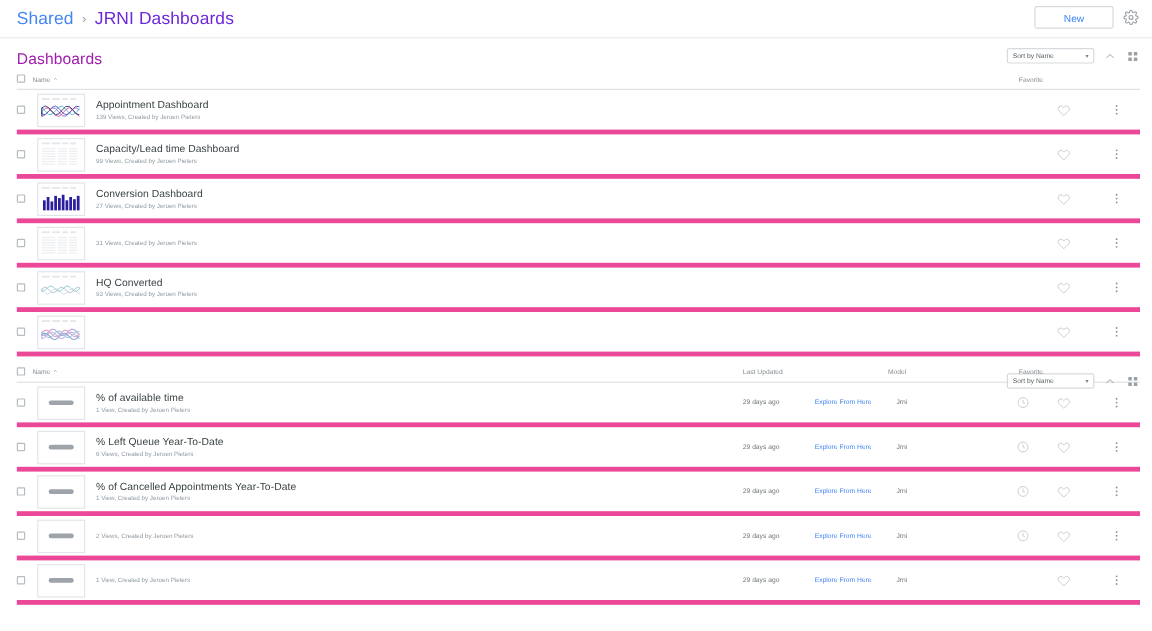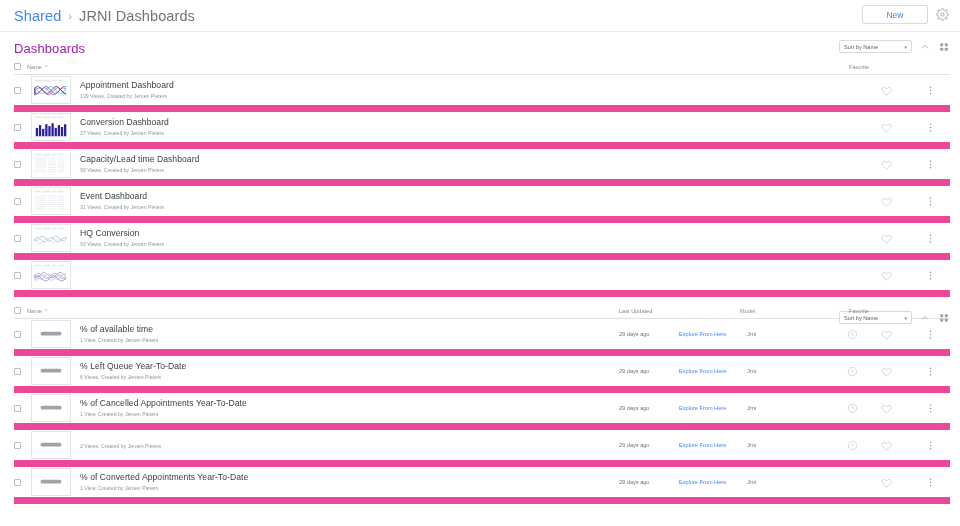--- a/index.html
+++ b/index.html
@@ -18,21 +18,21 @@
   .crumbbar {
     display: flex; align-items: center;
     height: 32px; padding: 0 14px 0 14px;
     position: relative;
   }
   .crumb-link {
     font-size: 14.5px; color: #4285f4; text-decoration: none; cursor: pointer;
     letter-spacing: .1px;
   }
   .crumb-sep { color: #9aa0a6; font-size: 11px; margin: 0 7px; }
-  .crumb-current { font-size: 14.5px; color: #737373; letter-spacing: .1px; }
+  .crumb-current { font-size: 14.5px; color: #6d28d9; letter-spacing: .1px; }
 
   .hdr-actions {
     position: absolute; right: 10px; top: 5px;
     display: flex; align-items: center; gap: 6px;
   }
   .btn-new {
     width: 66px; height: 19px;
     border: 1px solid #d6dade; border-radius: 2px; background: #fff;
     color: #4285f4; font-size: 8.5px; font-family: "Liberation Sans", sans-serif;
     display: flex; align-items: center; justify-content: center;
@@ -85,21 +85,21 @@
   .colhead .nm { display: flex; align-items: center; gap: 3px; }
   .colhead .sortarrow { font-size: 5px; color: #9aa0a6; }
   .col-abs { position: absolute; font-size: 5.6px; color: #868d91; }
 
   .hr-head { height: 1px; background: #dfe2e5; }
 
   
   .row {
     display: flex; align-items: center;
     height: 37px; position: relative;
-    border-bottom: 7px solid #ec4899;
+    border-bottom: 4px solid #ec4899;
   }
   .row.looks-row { height: 37px; }
   .row .cb { width: 17px; flex: none; display: flex; align-items: center; }
   .thumb {
     width: 40px; height: 28px; flex: none;
     border: 1px solid #e2e5e8; background: #fff;
     margin-right: 9px; overflow: hidden; position: relative;
   }
   .thumb svg { display: block; width: 100%; height: 100%; }
   .meta { flex: 1 1 auto; min-width: 0; }
@@ -192,59 +192,20 @@
               <path d="M3,16 L3,17.29442851450137 L6,17.736940985805195 L9,14.944463866960529 L12,11.334384653382656 L15,10.031871422356453 L18,12.164481916807457 L21,15.886061012639187 L24,17.974917578078042 L27,16.622773326103662 L30,13.000150509042623 L33,10.243075932440476 L36,10.738289870882847" fill="none" stroke="#3b2fb5" stroke-width="0.7"></path>
               <path d="M3,16.8 L3,15.163542827547728 L6,12.026421270224334 L9,11.89630225162695 L12,14.885827012878138 L15,18.407028144571534 L18,19.41167741695552 L21,17.03007152182756 L24,13.323915556442522 L27,11.501549179636095 L30,13.14055584289946 L33,16.82208266255547 L36,19.359110902509883" fill="none" stroke="#d13b7e" stroke-width="0.7"></path>
               <path d="M3,17.6 L3,11.132487128010474 L6,14.670529612694278 L9,17.628109005990808 L12,17.444912317757833 L15,14.279528988298122 L18,10.872163414343774 L21,10.172498827030307 L24,12.786219839829595 L27,16.45068428095572 L30,17.993643949128074 L33,16.079391782469944 L36,12.365054788226242" fill="none" stroke="#29b6c9" stroke-width="0.7"></path>
               <path d="M3,18.4 L3,19.474917578078042 L6,18.122773326103662 L9,14.500150509042623 L12,11.743075932440476 L15,12.238289870882847 L18,15.557096248664298 L21,18.8264756296676 L24,19.216196467832383 L27,16.388885799733224 L30,12.792085776599954 L33,11.539468965615173 L36,13.715398850005707" fill="none" stroke="#7e57c2" stroke-width="0.7"></path>
               <path d="M3,19.2 L3,11.823915556442522 L6,10.001549179636095 L9,11.64055584289946 L12,15.32208266255547 L15,17.859110902509883 L18,17.05538967805763 L21,13.606683199648025 L24,10.49846263193444 L27,10.42144779592371 L30,13.442308781865613 L33,16.945951083336695 L36,17.89934677297176" fill="none" stroke="#1b1464" stroke-width="0.7"></path>
             </svg>
           </span>
           <span class="meta">
             <div class="title">Appointment Dashboard</div>
             <div class="sub">139 Views, Created by Jeroen Pieters</div>
-          </span>
-          <span class="heart" style="left:866px;">
-            <svg viewBox="0 0 24 24" width="11" height="11" fill="none" stroke="currentColor" stroke-width="1.6">
-              <path d="M20.8 6.6a5 5 0 0 0-7.1 0L12 8.3l-1.7-1.7a5 5 0 1 0-7.1 7.1l1.7 1.7L12 22.5l7.1-7.1 1.7-1.7a5 5 0 0 0 0-7.1z"></path>
-            </svg>
-          </span>
-          <span class="kebab" style="left:910px;">
-            <svg viewBox="0 0 24 24" width="11" height="11" fill="currentColor">
-              <circle cx="12" cy="5" r="1.7"></circle>
-              <circle cx="12" cy="12" r="1.7"></circle>
-              <circle cx="12" cy="19" r="1.7"></circle>
-            </svg>
-          </span>
-        </div>
-        <div class="row">
-          <span class="cb">
-            <span class="chk"></span>
-          </span>
-          <span class="thumb">
-            <svg viewBox="0 0 40 28" preserveAspectRatio="none">
-              <rect x="3" y="3" width="7" height="1.6" fill="#e3e6ea"></rect>
-              <rect x="12" y="3" width="7" height="1.6" fill="#e3e6ea"></rect>
-              <rect x="21" y="3" width="5" height="1.6" fill="#e3e6ea"></rect>
-              <rect x="28" y="3" width="5" height="1.6" fill="#e3e6ea"></rect>
-              <rect x="4" y="15" width="2.4" height="9" fill="#2b1e9e"></rect>
-              <rect x="7.3" y="12" width="2.4" height="12" fill="#2b1e9e"></rect>
-              <rect x="10.6" y="16" width="2.4" height="8" fill="#2b1e9e"></rect>
-              <rect x="13.899999999999999" y="11" width="2.4" height="13" fill="#2b1e9e"></rect>
-              <rect x="17.2" y="13" width="2.4" height="11" fill="#2b1e9e"></rect>
-              <rect x="20.5" y="10" width="2.4" height="14" fill="#2b1e9e"></rect>
-              <rect x="23.799999999999997" y="15" width="2.4" height="9" fill="#2b1e9e"></rect>
-              <rect x="27.099999999999998" y="12" width="2.4" height="12" fill="#2b1e9e"></rect>
-              <rect x="30.4" y="14" width="2.4" height="10" fill="#2b1e9e"></rect>
-              <rect x="33.7" y="11" width="2.4" height="13" fill="#2b1e9e"></rect>
-            </svg>
-          </span>
-          <span class="meta">
-            <div class="title">Conversion Dashboard</div>
-            <div class="sub">27 Views, Created by Jeroen Pieters</div>
           </span>
           <span class="heart" style="left:866px;">
             <svg viewBox="0 0 24 24" width="11" height="11" fill="none" stroke="currentColor" stroke-width="1.6">
               <path d="M20.8 6.6a5 5 0 0 0-7.1 0L12 8.3l-1.7-1.7a5 5 0 1 0-7.1 7.1l1.7 1.7L12 22.5l7.1-7.1 1.7-1.7a5 5 0 0 0 0-7.1z"></path>
             </svg>
           </span>
           <span class="kebab" style="left:910px;">
             <svg viewBox="0 0 24 24" width="11" height="11" fill="currentColor">
               <circle cx="12" cy="5" r="1.7"></circle>
               <circle cx="12" cy="12" r="1.7"></circle>
@@ -305,20 +266,59 @@
         <div class="row">
           <span class="cb">
             <span class="chk"></span>
           </span>
           <span class="thumb">
             <svg viewBox="0 0 40 28" preserveAspectRatio="none">
               <rect x="3" y="3" width="7" height="1.6" fill="#e3e6ea"></rect>
               <rect x="12" y="3" width="7" height="1.6" fill="#e3e6ea"></rect>
               <rect x="21" y="3" width="5" height="1.6" fill="#e3e6ea"></rect>
               <rect x="28" y="3" width="5" height="1.6" fill="#e3e6ea"></rect>
+              <rect x="4" y="15" width="2.4" height="9" fill="#2b1e9e"></rect>
+              <rect x="7.3" y="12" width="2.4" height="12" fill="#2b1e9e"></rect>
+              <rect x="10.6" y="16" width="2.4" height="8" fill="#2b1e9e"></rect>
+              <rect x="13.899999999999999" y="11" width="2.4" height="13" fill="#2b1e9e"></rect>
+              <rect x="17.2" y="13" width="2.4" height="11" fill="#2b1e9e"></rect>
+              <rect x="20.5" y="10" width="2.4" height="14" fill="#2b1e9e"></rect>
+              <rect x="23.799999999999997" y="15" width="2.4" height="9" fill="#2b1e9e"></rect>
+              <rect x="27.099999999999998" y="12" width="2.4" height="12" fill="#2b1e9e"></rect>
+              <rect x="30.4" y="14" width="2.4" height="10" fill="#2b1e9e"></rect>
+              <rect x="33.7" y="11" width="2.4" height="13" fill="#2b1e9e"></rect>
+            </svg>
+          </span>
+          <span class="meta">
+            <div class="title">Conversion Dashboard</div>
+            <div class="sub">27 Views, Created by Jeroen Pieters</div>
+          </span>
+          <span class="heart" style="left:866px;">
+            <svg viewBox="0 0 24 24" width="11" height="11" fill="none" stroke="currentColor" stroke-width="1.6">
+              <path d="M20.8 6.6a5 5 0 0 0-7.1 0L12 8.3l-1.7-1.7a5 5 0 1 0-7.1 7.1l1.7 1.7L12 22.5l7.1-7.1 1.7-1.7a5 5 0 0 0 0-7.1z"></path>
+            </svg>
+          </span>
+          <span class="kebab" style="left:910px;">
+            <svg viewBox="0 0 24 24" width="11" height="11" fill="currentColor">
+              <circle cx="12" cy="5" r="1.7"></circle>
+              <circle cx="12" cy="12" r="1.7"></circle>
+              <circle cx="12" cy="19" r="1.7"></circle>
+            </svg>
+          </span>
+        </div>
+        <div class="row">
+          <span class="cb">
+            <span class="chk"></span>
+          </span>
+          <span class="thumb">
+            <svg viewBox="0 0 40 28" preserveAspectRatio="none">
+              <rect x="3" y="3" width="7" height="1.6" fill="#e3e6ea"></rect>
+              <rect x="12" y="3" width="7" height="1.6" fill="#e3e6ea"></rect>
+              <rect x="21" y="3" width="5" height="1.6" fill="#e3e6ea"></rect>
+              <rect x="28" y="3" width="5" height="1.6" fill="#e3e6ea"></rect>
               <rect x="3" y="8" width="12" height="1.1" fill="#eceef1"></rect>
               <rect x="17" y="8" width="8" height="1.1" fill="#eceef1"></rect>
               <rect x="27" y="8" width="7" height="1.1" fill="#eceef1"></rect>
               <rect x="3" y="10.3" width="12" height="1.1" fill="#eceef1"></rect>
               <rect x="17" y="10.3" width="8" height="1.1" fill="#eceef1"></rect>
               <rect x="27" y="10.3" width="7" height="1.1" fill="#eceef1"></rect>
               <rect x="3" y="12.6" width="12" height="1.1" fill="#eceef1"></rect>
               <rect x="17" y="12.6" width="8" height="1.1" fill="#eceef1"></rect>
               <rect x="27" y="12.6" width="7" height="1.1" fill="#eceef1"></rect>
               <rect x="3" y="14.899999999999999" width="12" height="1.1" fill="#eceef1"></rect>
@@ -329,21 +329,20 @@
               <rect x="27" y="17.2" width="7" height="1.1" fill="#eceef1"></rect>
               <rect x="3" y="19.5" width="12" height="1.1" fill="#eceef1"></rect>
               <rect x="17" y="19.5" width="8" height="1.1" fill="#eceef1"></rect>
               <rect x="27" y="19.5" width="7" height="1.1" fill="#eceef1"></rect>
               <rect x="3" y="21.799999999999997" width="12" height="1.1" fill="#eceef1"></rect>
               <rect x="17" y="21.799999999999997" width="8" height="1.1" fill="#eceef1"></rect>
               <rect x="27" y="21.799999999999997" width="7" height="1.1" fill="#eceef1"></rect>
             </svg>
           </span>
           <span class="meta">
-            <div class="title">Event Dashboard</div>
             <div class="sub">31 Views, Created by Jeroen Pieters</div>
           </span>
           <span class="heart" style="left:866px;">
             <svg viewBox="0 0 24 24" width="11" height="11" fill="none" stroke="currentColor" stroke-width="1.6">
               <path d="M20.8 6.6a5 5 0 0 0-7.1 0L12 8.3l-1.7-1.7a5 5 0 1 0-7.1 7.1l1.7 1.7L12 22.5l7.1-7.1 1.7-1.7a5 5 0 0 0 0-7.1z"></path>
             </svg>
           </span>
           <span class="kebab" style="left:910px;">
             <svg viewBox="0 0 24 24" width="11" height="11" fill="currentColor">
               <circle cx="12" cy="5" r="1.7"></circle>
@@ -361,21 +360,21 @@
               <rect x="3" y="3" width="7" height="1.6" fill="#e3e6ea"></rect>
               <rect x="12" y="3" width="7" height="1.6" fill="#e3e6ea"></rect>
               <rect x="21" y="3" width="5" height="1.6" fill="#e3e6ea"></rect>
               <rect x="28" y="3" width="5" height="1.6" fill="#e3e6ea"></rect>
               <path d="M3,15 L3,17.108251493273112 L5.4,16.45379819959481 L7.800000000000001,13.957476024554563 L10.200000000000001,12.099543139222648 L12.600000000000001,12.725976503712545 L15.000000000000002,15.2143738950892 L17.400000000000002,17.092350929420917 L19.8,16.49401548306446 L22.2,14.013852672846802 L24.599999999999998,12.116065291633731 L26.999999999999996,12.68622832901243 L29.399999999999995,15.157847785754628 L31.799999999999994,17.075209245405937 L34.199999999999996,16.533289600474745 L36.599999999999994,14.070521205904347" fill="none" stroke="#79c6bd" stroke-width="0.7"></path>
               <path d="M3,16 L3,14.94110510070649 L5.4,13.247108625642396 L7.800000000000001,14.089575494298424 L10.200000000000001,16.631460169951573 L12.600000000000001,18.347235178727036 L15.000000000000002,17.53216664140712 L17.400000000000002,14.996078073515186 L19.8,13.258738139514778 L22.2,14.046306872079452 L24.599999999999998,16.576283597316223 L26.999999999999996,18.334972163291123 L29.399999999999995,17.575001285263316 L31.799999999999994,15.05145137667083 L34.199999999999996,13.271633129808125 L36.599999999999994,14.003911539361841" fill="none" stroke="#9fb4d8" stroke-width="0.7"></path>
               <path d="M3,17 L3,15.466099604015495 L5.4,18.04226337197814 L7.800000000000001,19.58287080406264 L10.200000000000001,18.557228382403025 L12.600000000000001,15.984378449511258 L15.000000000000002,14.42061447295209 L17.400000000000002,15.419637501118324 L19.8,17.98885328737321 L22.2,19.575579124806662 L24.599999999999998,18.603299865297146 L26.999999999999996,16.038038084805528 L29.399999999999995,14.428547928776227 L31.799999999999994,15.37396237397914 L34.199999999999996,17.934950781842108 L36.599999999999994,19.56700488010418" fill="none" stroke="#cbd4e2" stroke-width="0.7"></path>
             </svg>
           </span>
           <span class="meta">
-            <div class="title">HQ Conversion</div>
+            <div class="title">HQ Converted</div>
             <div class="sub">93 Views, Created by Jeroen Pieters</div>
           </span>
           <span class="heart" style="left:866px;">
             <svg viewBox="0 0 24 24" width="11" height="11" fill="none" stroke="currentColor" stroke-width="1.6">
               <path d="M20.8 6.6a5 5 0 0 0-7.1 0L12 8.3l-1.7-1.7a5 5 0 1 0-7.1 7.1l1.7 1.7L12 22.5l7.1-7.1 1.7-1.7a5 5 0 0 0 0-7.1z"></path>
             </svg>
           </span>
           <span class="kebab" style="left:910px;">
             <svg viewBox="0 0 24 24" width="11" height="11" fill="currentColor">
               <circle cx="12" cy="5" r="1.7"></circle>
@@ -594,21 +593,20 @@
         <div class="row looks-row">
           <span class="cb">
             <span class="chk"></span>
           </span>
           <span class="thumb">
             <svg viewBox="0 0 40 28" preserveAspectRatio="none">
               <rect x="9" y="11.5" width="22" height="4.2" rx="2" fill="#9ea4a9"></rect>
             </svg>
           </span>
           <span class="meta">
-            <div class="title">% of Converted Appointments Year-To-Date</div>
             <div class="sub">1 View, Created by Jeroen Pieters</div>
           </span>
           <span class="cell" style="left:605px;">29 days ago</span>
           <span class="cell cell-link" style="left:665px;">Explore From Here</span>
           <span class="cell cell-model" style="left:733px;">Jrni</span>
           <span class="heart" style="left:866px;">
             <svg viewBox="0 0 24 24" width="11" height="11" fill="none" stroke="currentColor" stroke-width="1.6">
               <path d="M20.8 6.6a5 5 0 0 0-7.1 0L12 8.3l-1.7-1.7a5 5 0 1 0-7.1 7.1l1.7 1.7L12 22.5l7.1-7.1 1.7-1.7a5 5 0 0 0 0-7.1z"></path>
             </svg>
           </span>

